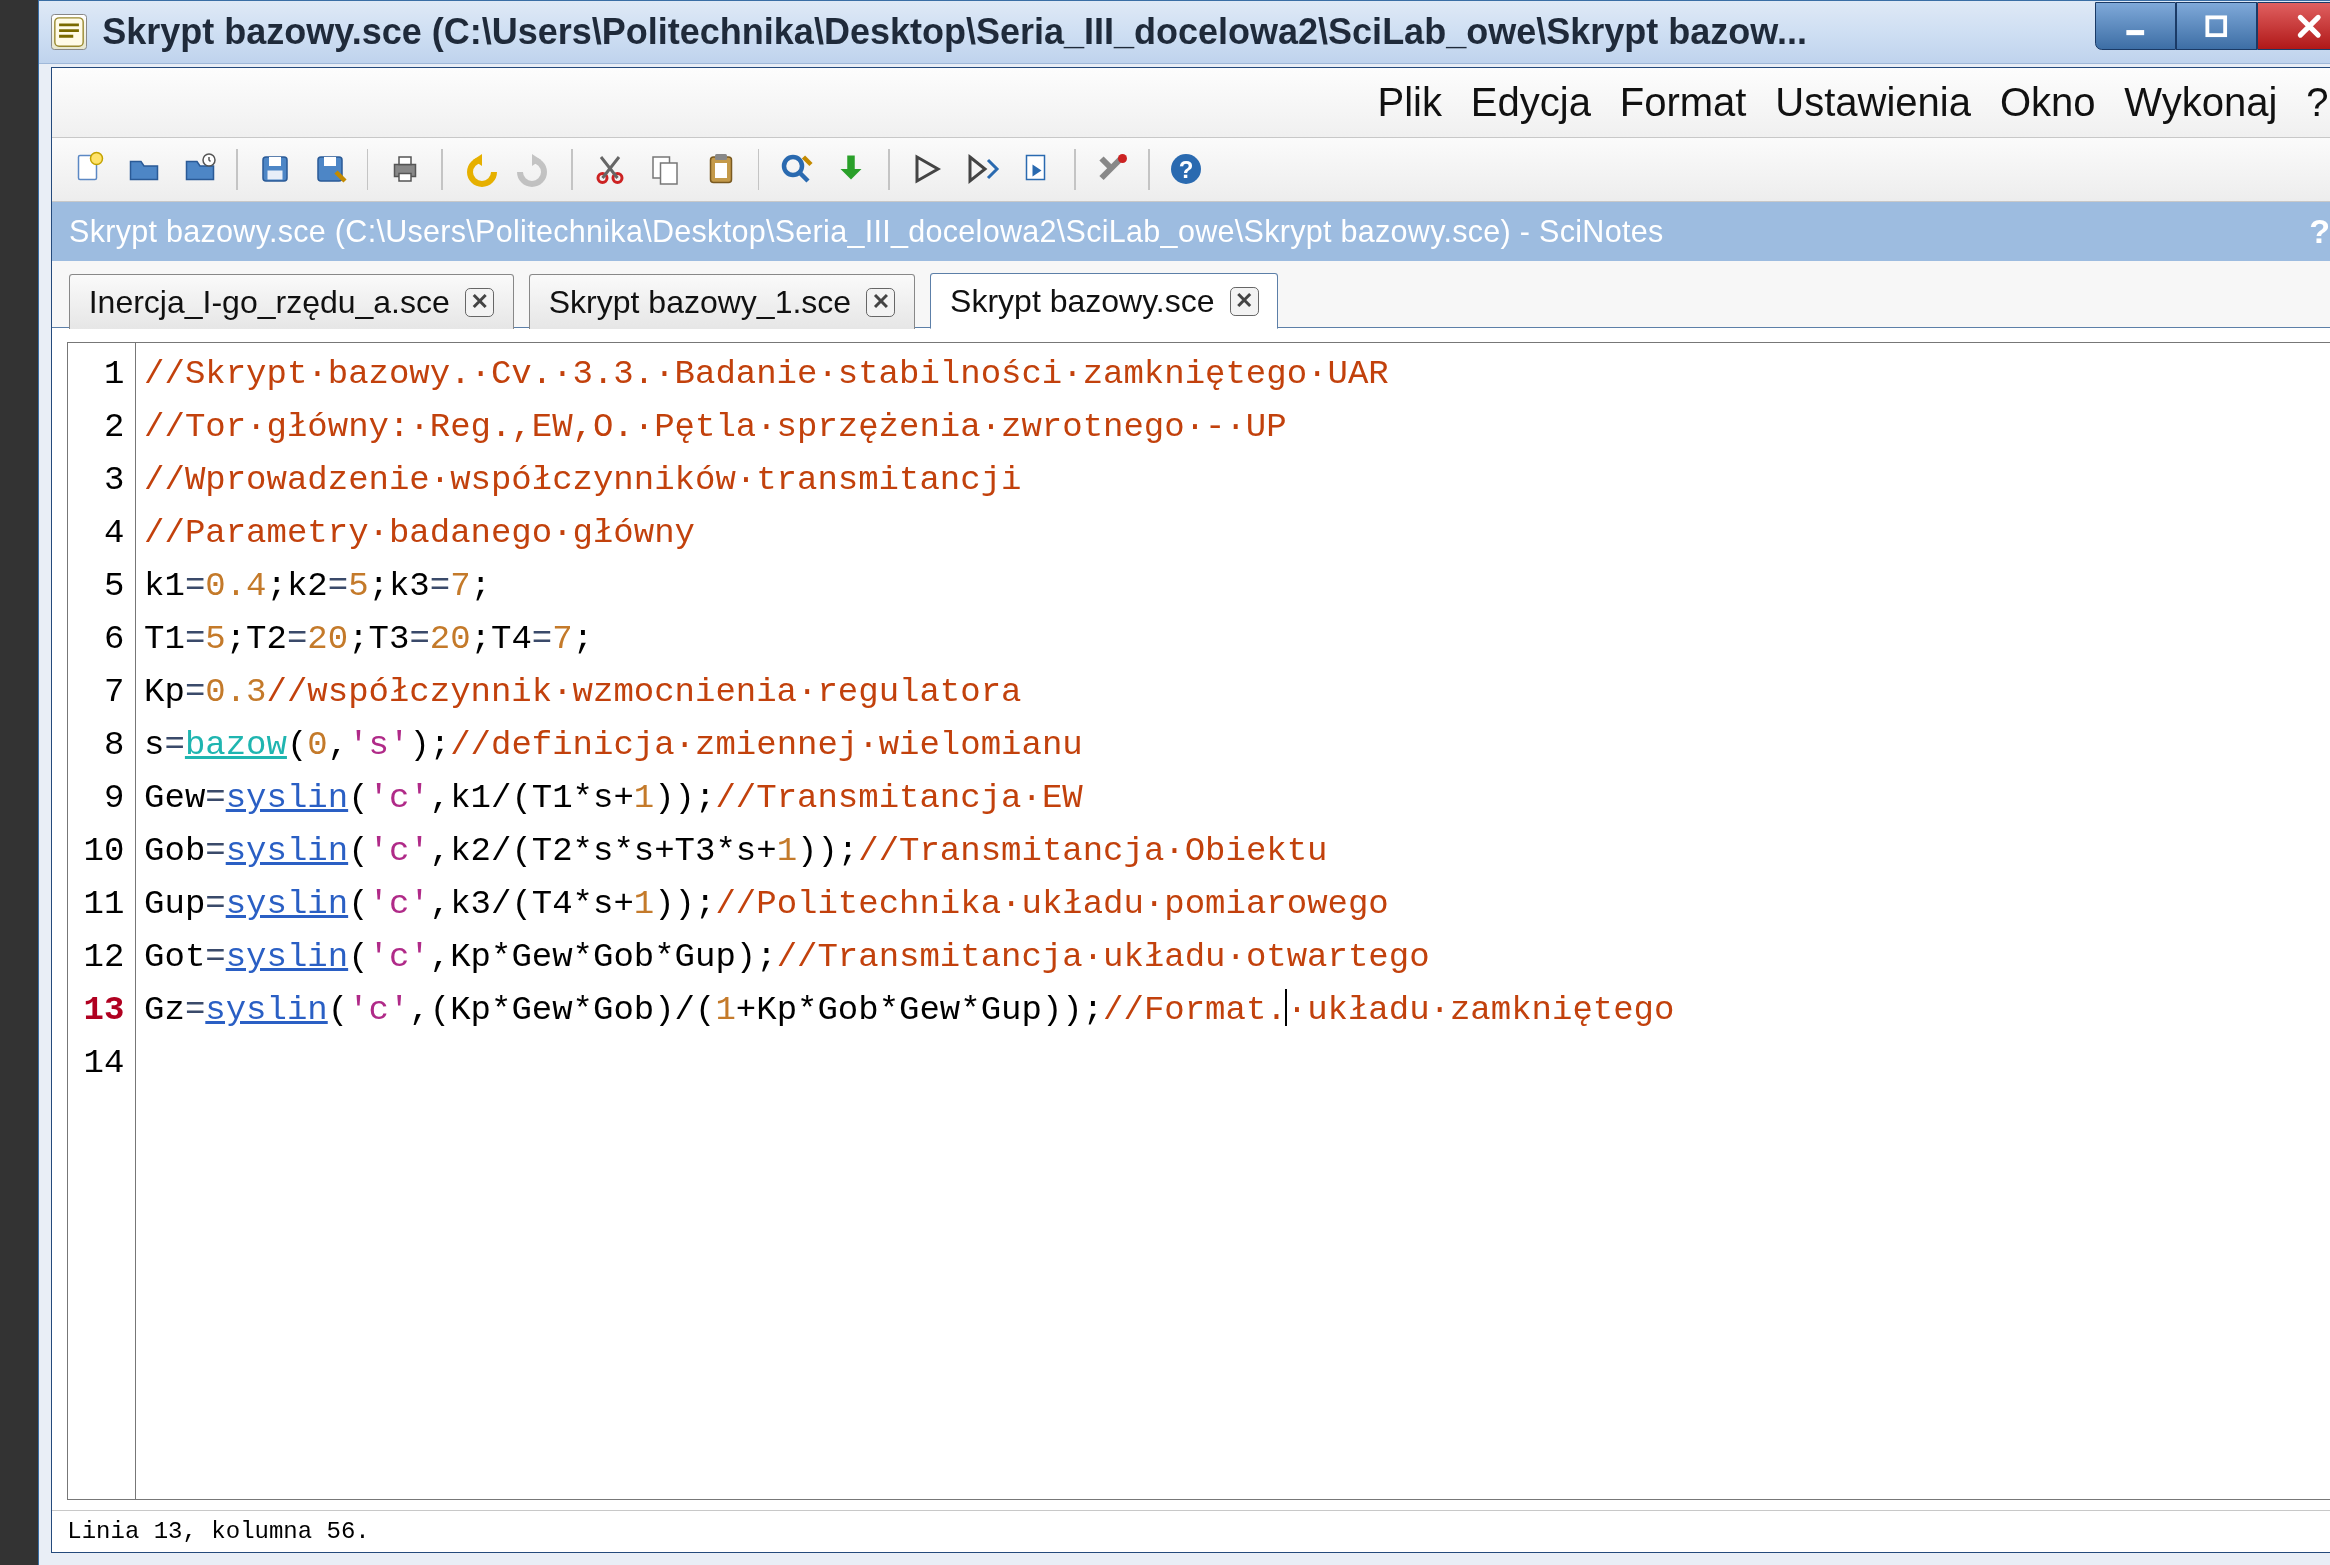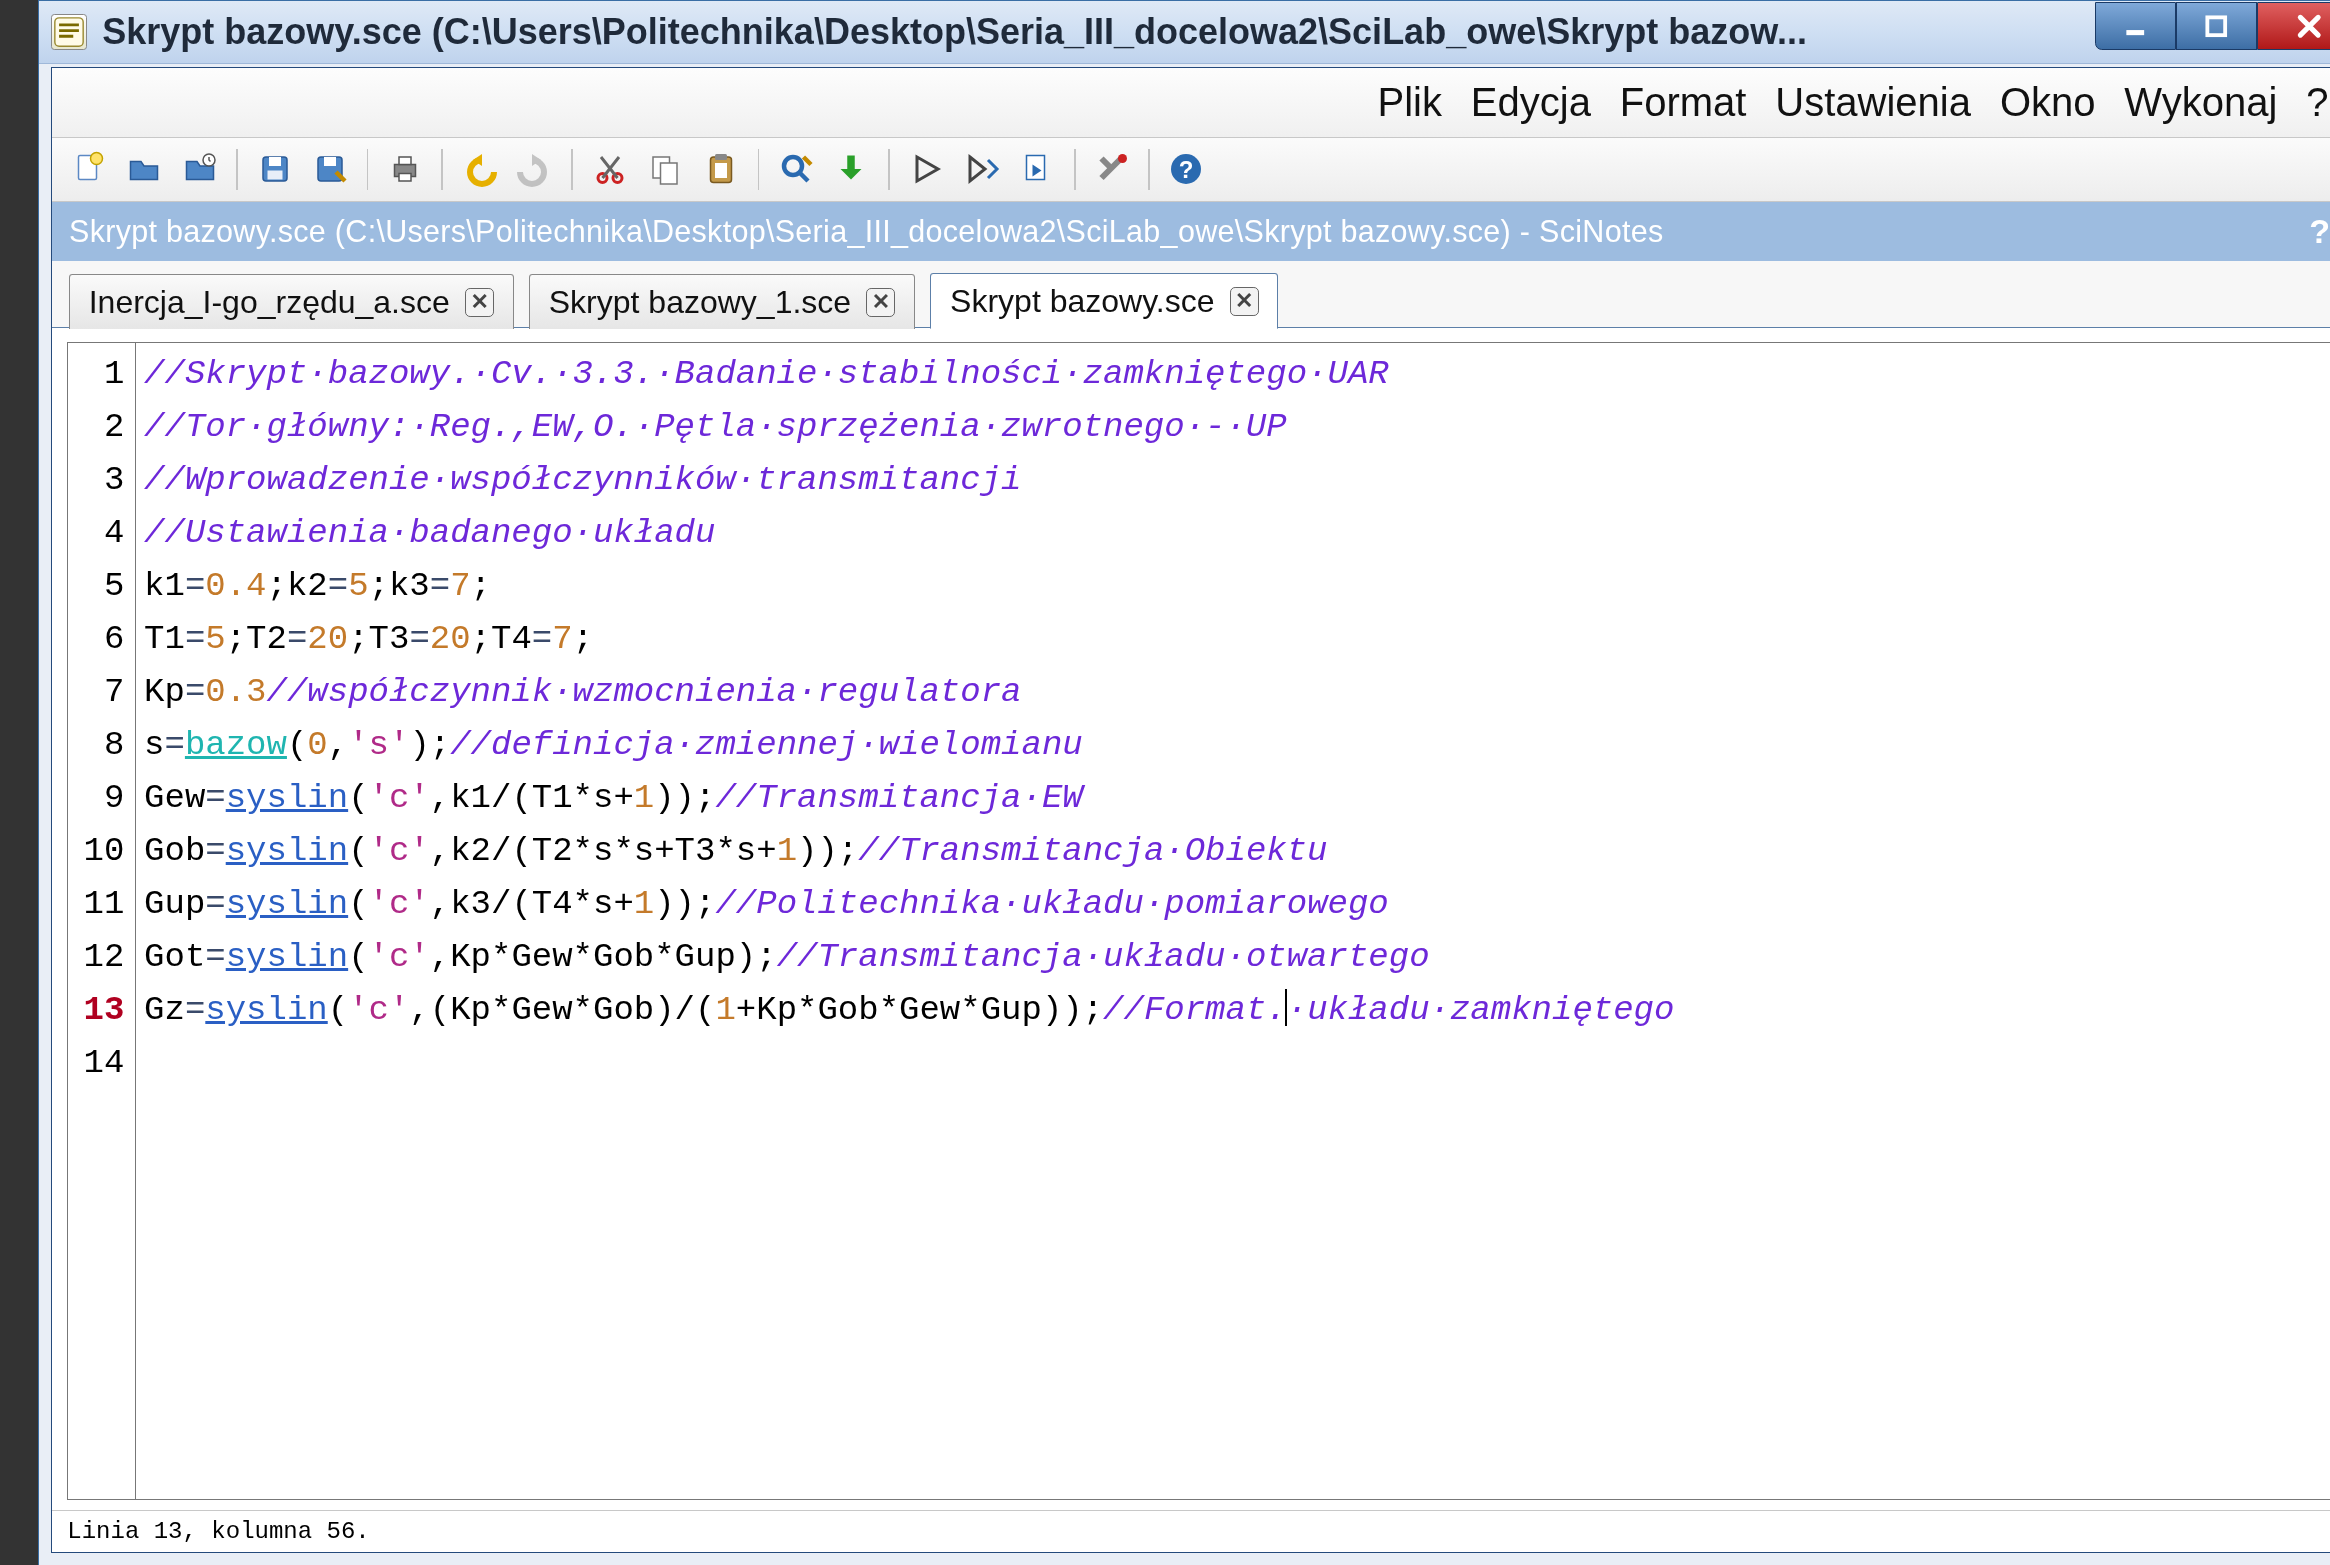--- a/index.html
+++ b/index.html
@@ -188,21 +188,21 @@
   .code {
     flex: 1;
     padding: 5.1px 8.5px;
     font-family: "Courier New", monospace;
     font-size: 34px;
     line-height: 53px;
     white-space: pre;
     overflow: auto;
     color: #000;
   }
-  .c-comment { color: #6d28d9; font-style: italic; }
+  .c-comment { color: #c2410c; }
   .c-num { color: #c47a2a; }
   .c-str { color: #b02a88; }
   .c-func { color: #2a5fc4; text-decoration: underline; }
   .c-builtin { color: #1fb5b0; text-decoration: underline; }
   .c-op { color: #3a4a6a; }
   .caret {
     display:inline-block;
     width:1.7px;height:37px;
     background:#000;
     vertical-align:-6.8px;
@@ -420,21 +420,21 @@
 <div>9</div>
 <div>10</div>
 <div>11</div>
 <div>12</div>
 <div class="ln-active">13</div>
 <div>14</div>
       </div>
       <div class="code"><span class="c-comment">//Skrypt·bazowy.·Cv.·3.3.·Badanie·stabilności·zamkniętego·UAR</span>
 <span class="c-comment">//Tor·główny:·Reg.,EW,O.·Pętla·sprzężenia·zwrotnego·-·UP</span>
 <span class="c-comment">//Wprowadzenie·współczynników·transmitancji</span>
-<span class="c-comment">//Ustawienia·badanego·układu</span>
+<span class="c-comment">//Parametry·badanego·główny</span>
 <span>k1</span><span class="c-op">=</span><span class="c-num">0.4</span><span>;k2</span><span class="c-op">=</span><span class="c-num">5</span><span>;k3</span><span class="c-op">=</span><span class="c-num">7</span><span>;</span>
 <span>T1</span><span class="c-op">=</span><span class="c-num">5</span><span>;T2</span><span class="c-op">=</span><span class="c-num">20</span><span>;T3</span><span class="c-op">=</span><span class="c-num">20</span><span>;T4</span><span class="c-op">=</span><span class="c-num">7</span><span>;</span>
 <span>Kp</span><span class="c-op">=</span><span class="c-num">0.3</span><span class="c-comment">//współczynnik·wzmocnienia·regulatora</span>
 <span>s</span><span class="c-op">=</span><span class="c-builtin">bazow</span><span>(</span><span class="c-num">0</span><span>,</span><span class="c-str">'s'</span><span>);</span><span class="c-comment">//definicja·zmiennej·wielomianu</span>
 <span>Gew</span><span class="c-op">=</span><span class="c-func">syslin</span><span>(</span><span class="c-str">'c'</span><span>,k1/(T1*s+</span><span class="c-num">1</span><span>));</span><span class="c-comment">//Transmitancja·EW</span>
 <span>Gob</span><span class="c-op">=</span><span class="c-func">syslin</span><span>(</span><span class="c-str">'c'</span><span>,k2/(T2*s*s+T3*s+</span><span class="c-num">1</span><span>));</span><span class="c-comment">//Transmitancja·Obiektu</span>
 <span>Gup</span><span class="c-op">=</span><span class="c-func">syslin</span><span>(</span><span class="c-str">'c'</span><span>,k3/(T4*s+</span><span class="c-num">1</span><span>));</span><span class="c-comment">//Politechnika·układu·pomiarowego</span>
 <span>Got</span><span class="c-op">=</span><span class="c-func">syslin</span><span>(</span><span class="c-str">'c'</span><span>,Kp*Gew*Gob*Gup);</span><span class="c-comment">//Transmitancja·układu·otwartego</span>
 <span>Gz</span><span class="c-op">=</span><span class="c-func">syslin</span><span>(</span><span class="c-str">'c'</span><span>,(Kp*Gew*Gob)/(</span><span class="c-num">1</span><span>+Kp*Gob*Gew*Gup));</span><span class="c-comment">//Format.</span><span class="caret"></span><span class="c-comment">·układu·zamkniętego</span>
 </div>

